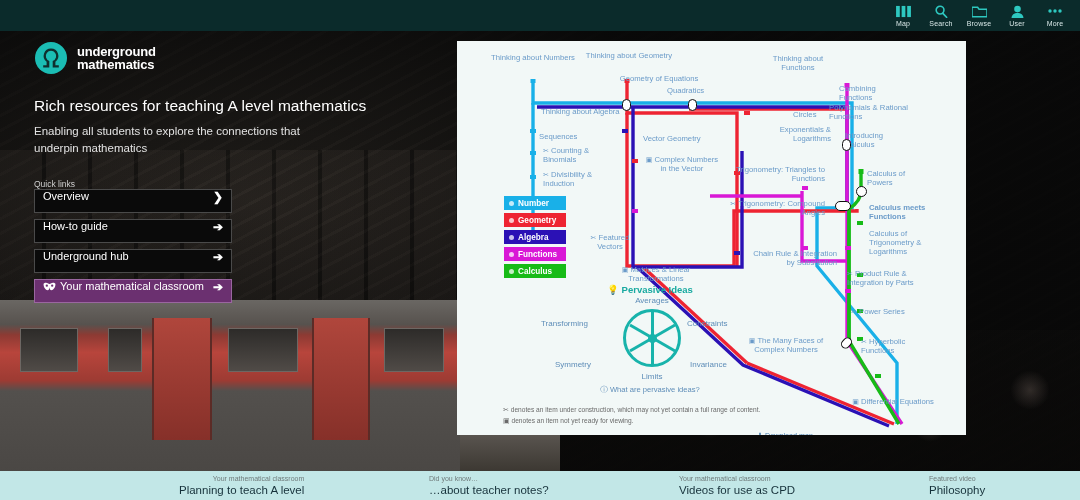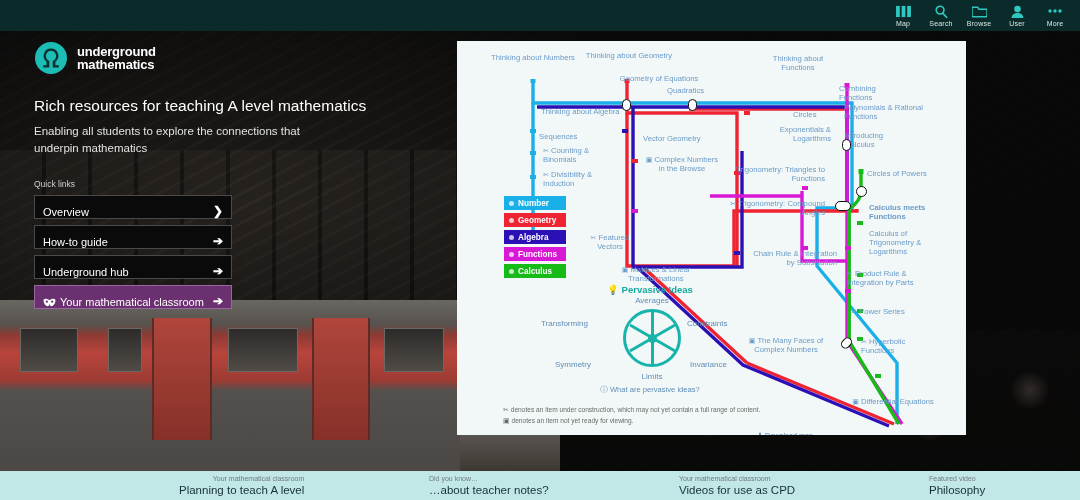--- a/index.html
+++ b/index.html
@@ -68,24 +68,24 @@
   .navitem .nlabel{ font-size:7px; color:#d8e7e7; margin-top:2px; letter-spacing:.2px;}
   .navitem svg{ display:block; }
 
   
   #left{ position:absolute; left:34px; top:41px; width:400px; z-index:20; }
   #logoRow{ display:flex; align-items:center; gap:9px; }
   #logoMark{ width:34px; height:34px; flex:none; }
   #brand{ color:#fff; font-weight:bold; font-size:13px; line-height:1.02; letter-spacing:-.2px;}
   #tagline{ color:#fff; font-size:15.5px; margin-top:22px; letter-spacing:.05px;}
   #subtag{ color:#e2e2e2; font-size:11.5px; margin-top:8px; line-height:1.45; max-width:290px;}
-  #qlLabel{ color:#cfcfcf; font-size:8.5px; margin-top:23px; margin-bottom:6px;}
+  #qlLabel{ color:#cfcfcf; font-size:8.5px; margin-top:23px; margin-bottom:0;}
   .ql{
     width:198px; height:24px; background:#0a0a0a; border:1px solid #4a4a4a;
-    display:flex; align-items:flex-end; padding:0 8px; margin-bottom:6px;
+    display:flex; align-items:flex-start; padding:0 8px; margin-bottom:6px;
     color:#fff; font-size:11px; cursor:pointer; position:relative;
   }
   .ql .lbl{ flex:1; display:flex; align-items:center; gap:4px;}
   .ql .arr{ font-weight:bold; font-size:12px; color:#fff; }
   .ql.purple{ background:#6b3070; border-color:#9a66a0; }
 
   
   #map{
     position:absolute; left:457px; top:41px; width:509px; height:394px;
     background:#f2f8f7; z-index:25; overflow:hidden;
@@ -303,42 +303,42 @@
   <div class="ic" style="left:385px; top:98px;"></div>
   <div class="ic d" style="left:399px; top:145px;"></div>
   <div class="ic" style="left:385px; top:296px; transform:rotate(42deg);"></div>
 
   <div class="stn c" style="left:34px;  top:12px; width:84px;">Thinking about Numbers</div>
   <div class="stn c" style="left:128px; top:10px; width:88px;">Thinking about Geometry</div>
   <div class="stn c" style="left:160px; top:33px; width:84px;">Geometry of Equations</div>
   <div class="stn" style="left:210px; top:45px; width:64px;">Quadratics</div>
   <div class="stn c" style="left:300px; top:13px; width:82px;">Thinking about Functions</div>
   <div class="stn" style="left:382px; top:43px; width:72px;">Combining Functions</div>
-  <div class="stn" style="left:387px; top:62px; width:80px;">Polynomials &amp; Rational Functions</div>
+  <div class="stn" style="left:372px; top:62px; width:80px;">Polynomials &amp; Rational Functions</div>
 
   <div class="stn" style="left:84px;  top:66px; width:82px;">Thinking about Algebra</div>
   <div class="stn" style="left:82px;  top:91px; width:80px;">Sequences</div>
   <div class="stn" style="left:86px;  top:105px; width:74px;">
     <span class="ico">✂</span>
     <span>Counting &amp; Binomials</span>
   </div>
   <div class="stn" style="left:86px;  top:129px; width:74px;">
     <span class="ico">✂</span>
     <span>Divisibility &amp; Induction</span>
   </div>
 
   <div class="stn" style="left:186px; top:93px; width:60px;">Vector Geometry</div>
   <div class="stn c" style="left:188px; top:114px; width:74px;">
     <span class="ico">▣</span>
-    <span>Complex Numbers in the Browse</span>
+    <span>Complex Numbers in the Vector</span>
   </div>
   <div class="stn" style="left:288px; top:69px; width:54px;margin-left:48px;">Circles</div>
   <div class="stn r" style="left:290px; top:84px; width:84px;">Exponentials &amp; Logarithms</div>
   <div class="stn" style="left:388px; top:90px; width:66px;">Introducing Calculus</div>
-  <div class="stn" style="left:410px; top:128px; width:62px;">Circles of Powers</div>
+  <div class="stn" style="left:410px; top:128px; width:62px;">Calculus of Powers</div>
 
   <div class="stn r" style="left:268px; top:124px; width:100px;">Trigonometry: Triangles to Functions</div>
   <div class="stn r" style="left:262px; top:158px; width:106px;">
     <span class="ico">✂</span>
     <span>Trigonometry: Compound Angles</span>
   </div>
   <div class="stn" style="left:412px; top:162px; width:66px;font-weight:bold;">Calculus meets Functions</div>
   <div class="stn" style="left:412px; top:188px; width:70px;">Calculus of Trigonometry &amp; Logarithms</div>
 
   <div class="stn c" style="left:120px; top:192px; width:66px;">

